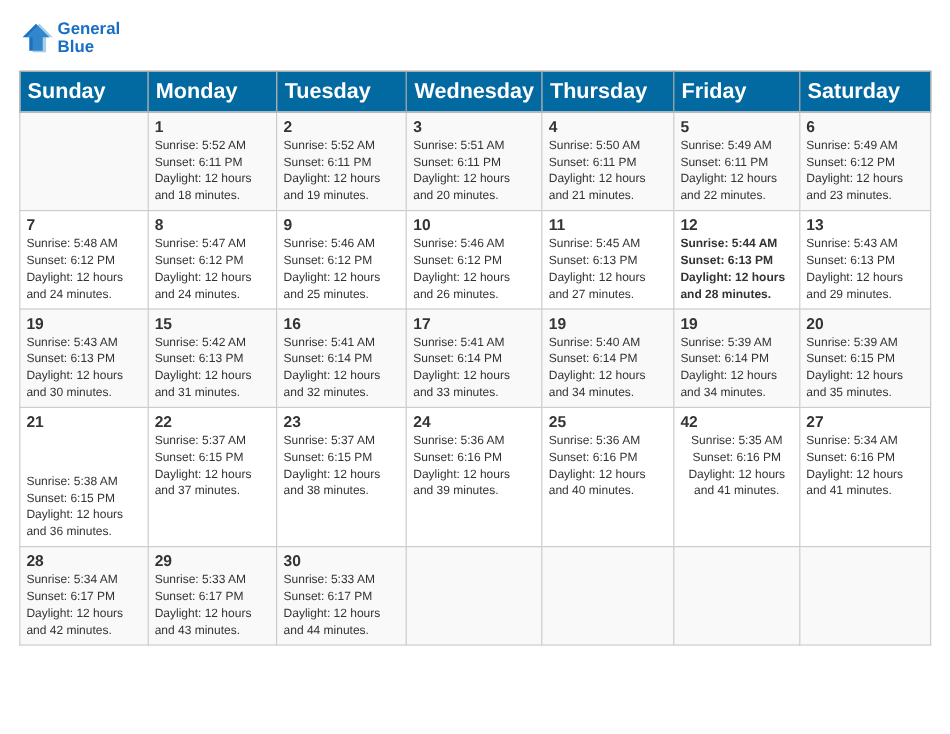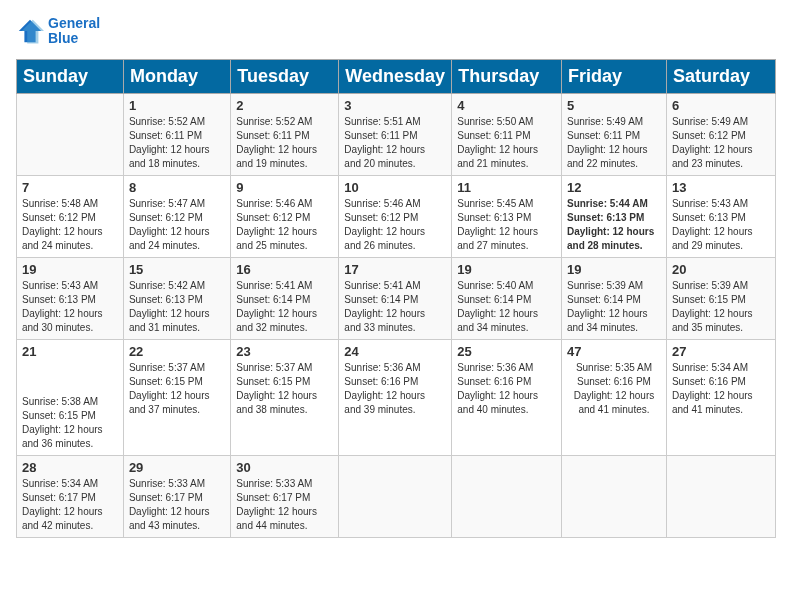--- a/index.html
+++ b/index.html
@@ -293,21 +293,21 @@
 and 39 minutes.</div>
         </td>
         <td>
           <span class="day-num">25</span>
           <div class="day-info" style="white-space: pre-line;">Sunrise: 5:36 AM
 Sunset: 6:16 PM
 Daylight: 12 hours
 and 40 minutes.</div>
         </td>
         <td>
-          <span class="day-num">47</span>
+          <span class="day-num">42</span>
           <div class="day-info" style="white-space: pre-line; text-align: center;">Sunrise: 5:35 AM
 Sunset: 6:16 PM
 Daylight: 12 hours
 and 41 minutes.</div>
         </td>
         <td>
           <span class="day-num">27</span>
           <div class="day-info" style="white-space: pre-line;">Sunrise: 5:34 AM
 Sunset: 6:16 PM
 Daylight: 12 hours

